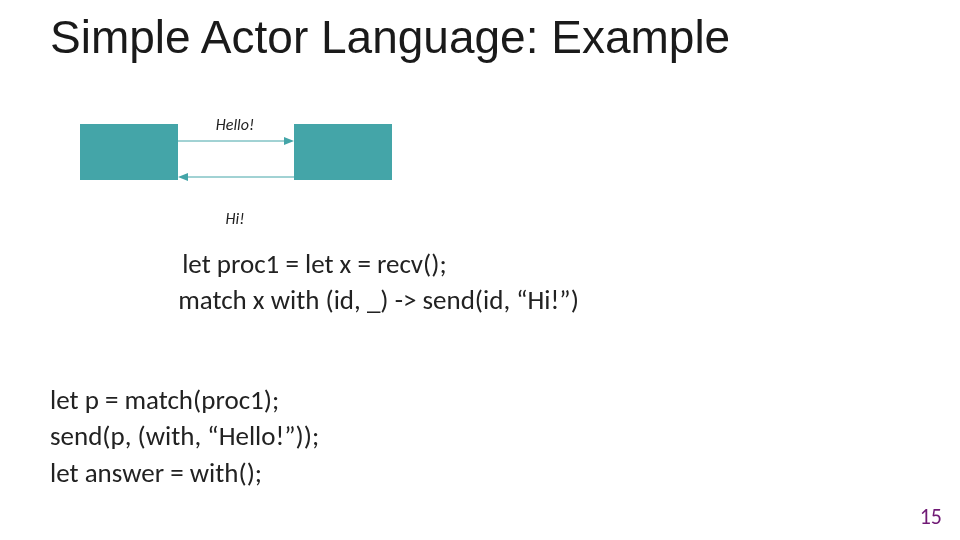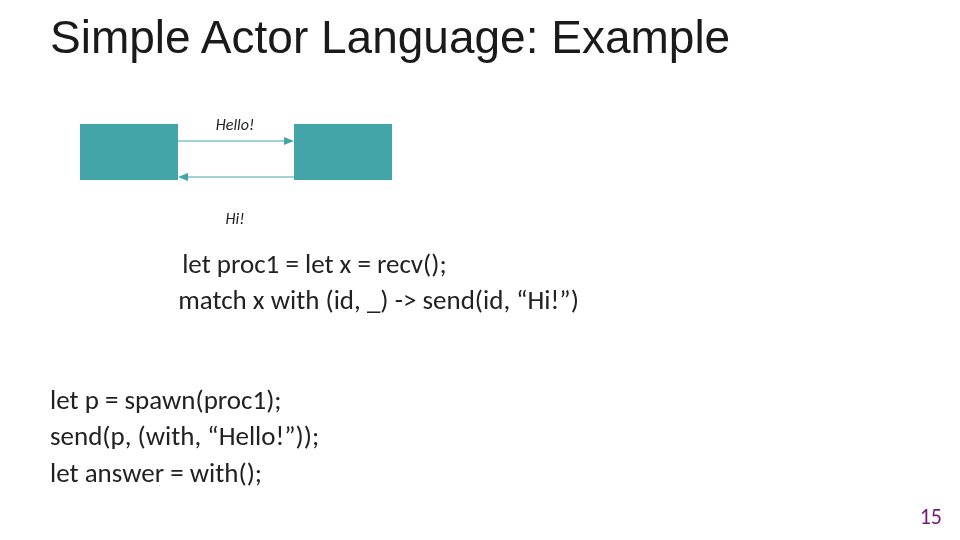--- a/index.html
+++ b/index.html
@@ -111,17 +111,17 @@
 
   <svg class="arrow" style="left:98px; top:54px;" width="116" height="10">
     <line x1="8" y1="5" x2="116" y2="5"></line>
     <polygon class="head" points="0,5 10,1 10,9"></polygon>
   </svg>
 </div>
 
 <div class="code-block code1"><span>let proc1 = let x = recv();</span>
 <span class="indent">                     </span><span>match x with (id, _) -&gt; send(id, “Hi!”)</span></div>
 
-<div class="code-block code2"><span>let p = spawn(proc1);</span>
+<div class="code-block code2"><span>let p = match(proc1);</span>
 <span>send(p, (with, “Hello!”));</span>
 <span>let answer = with();</span></div>
 
 <div class="page-number">15</div>
 
 </body></html>

